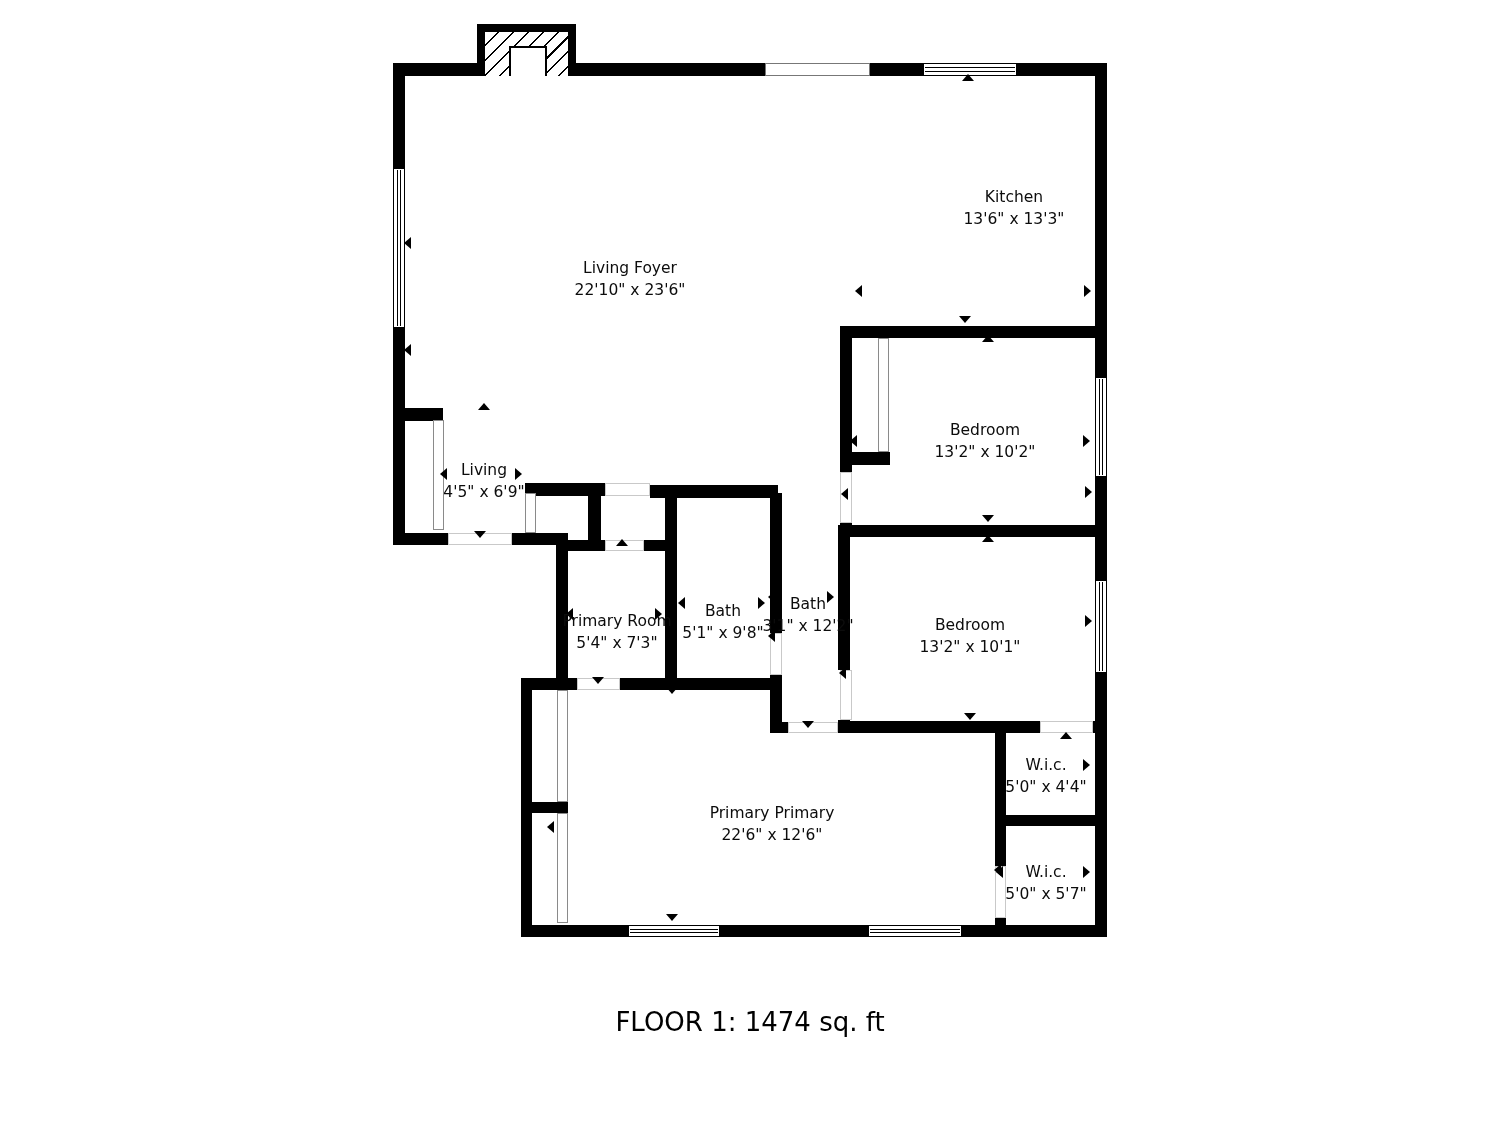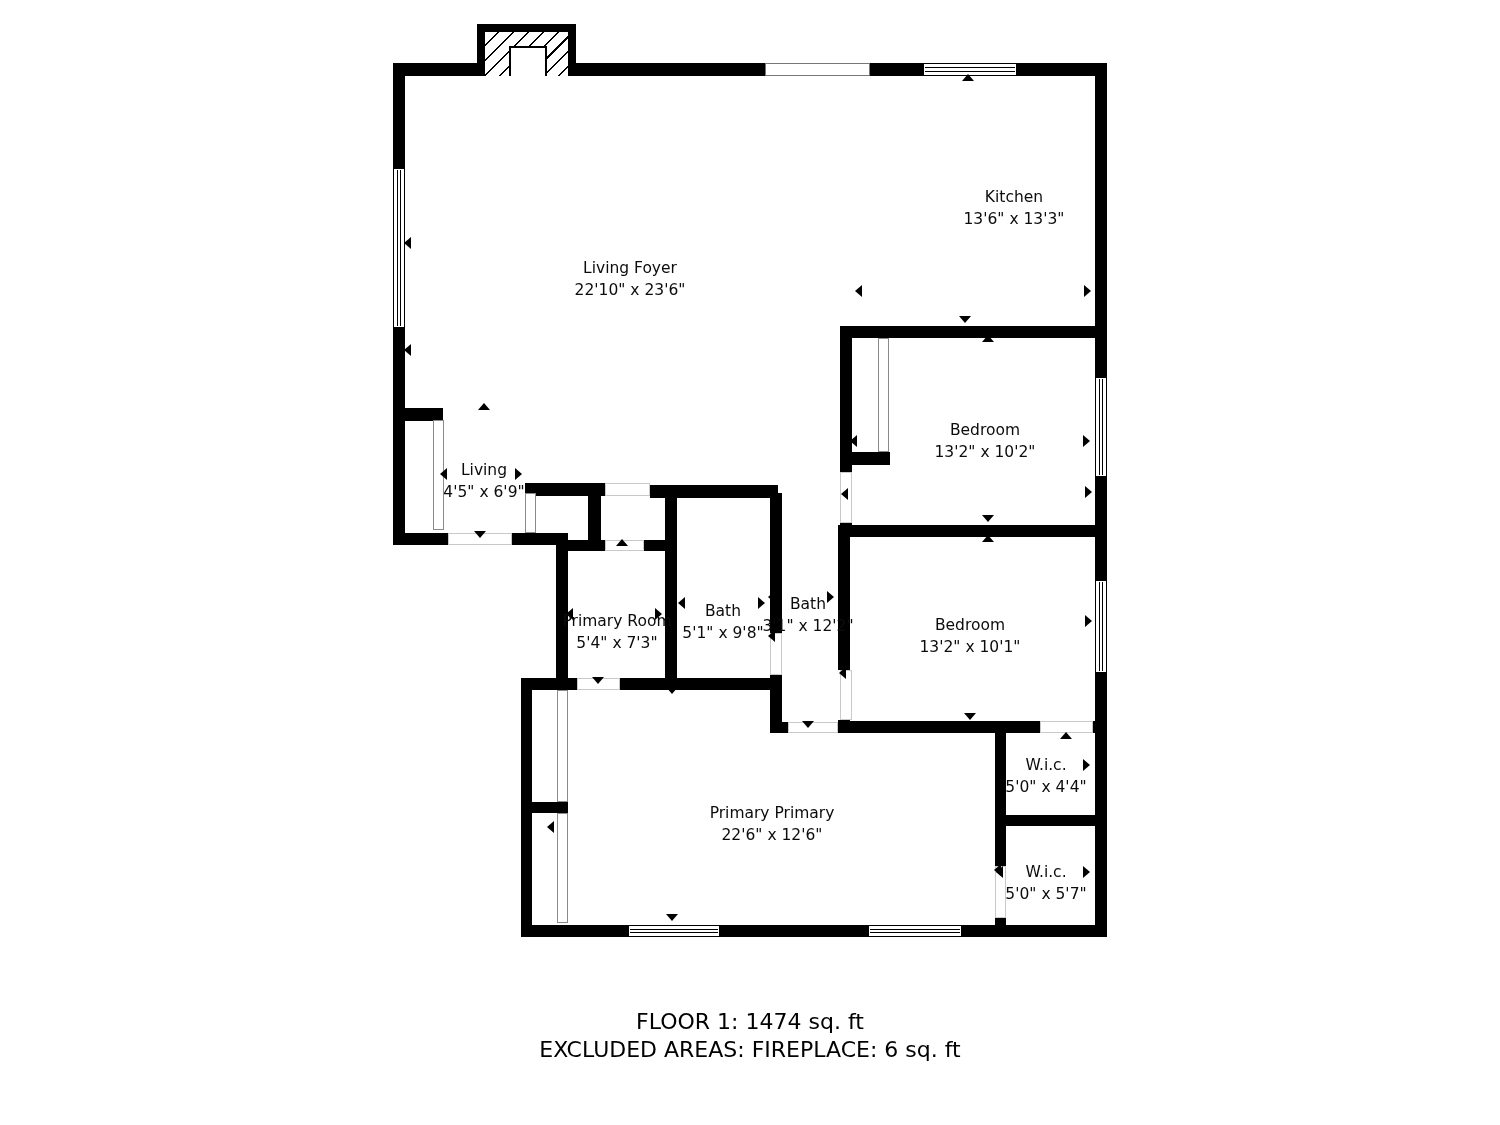--- a/index.html
+++ b/index.html
@@ -21,21 +21,21 @@
   .m-left{border-top:6px solid transparent;border-bottom:6px solid transparent;border-right:7px solid #000;}
   .m-right{border-top:6px solid transparent;border-bottom:6px solid transparent;border-left:7px solid #000;}
   .room-label{position:absolute;transform:translateX(-50%);text-align:center;
         font-size:15.5px;line-height:22px;color:#0c0c0c;white-space:nowrap;}
   .fp-outer{position:absolute;background:#000;}
   .fp-hatch{position:absolute;background:#fff;
         background-image:repeating-linear-gradient(135deg,#fff 0,#fff 9px,#000 9px,#000 10.5px);}
   .fp-box{position:absolute;background:#fff;border:2px solid #000;border-bottom:none;box-sizing:border-box;}
   .summary{position:absolute;left:0;top:1008px;width:1500px;text-align:center;color:#000;}
   .summary .l1{font-size:23px;font-weight:bold;line-height:29px;}
-  .summary .l2,.summary .l3{font-size:22px;line-height:28px;}
+  .summary .l2,.summary .l3{font-size:26px;line-height:28px;}
 </style>
 </head>
 <body>
 
 <div class="page">
   <div class="plan">
       <div class="wall" style="left: 393px; top: 63px; width: 85px; height: 13px;"></div>
       <div class="wall" style="left: 575px; top: 63px; width: 190px; height: 13px;"></div>
       <div class="wall" style="left: 870px; top: 63px; width: 53px; height: 13px;"></div>
       <div class="wall" style="left: 1017px; top: 63px; width: 90px; height: 13px;"></div>
@@ -181,15 +181,14 @@
         <div class="room-name">W.i.c.</div>
         <div class="room-dims">5'0" x 4'4"</div>
       </div>
       <div class="room-label" style="left: 1046px; top: 861px;">
         <div class="room-name">W.i.c.</div>
         <div class="room-dims">5'0" x 5'7"</div>
       </div>
     </div>
   <div class="summary">
     <div class="l2">FLOOR 1: 1474 sq. ft</div>
-    <div class="l3">EXCLUDED AREAS: FIREPLACE: 6 sq. ft</div>
   </div>
 </div>
 
 </body></html>

